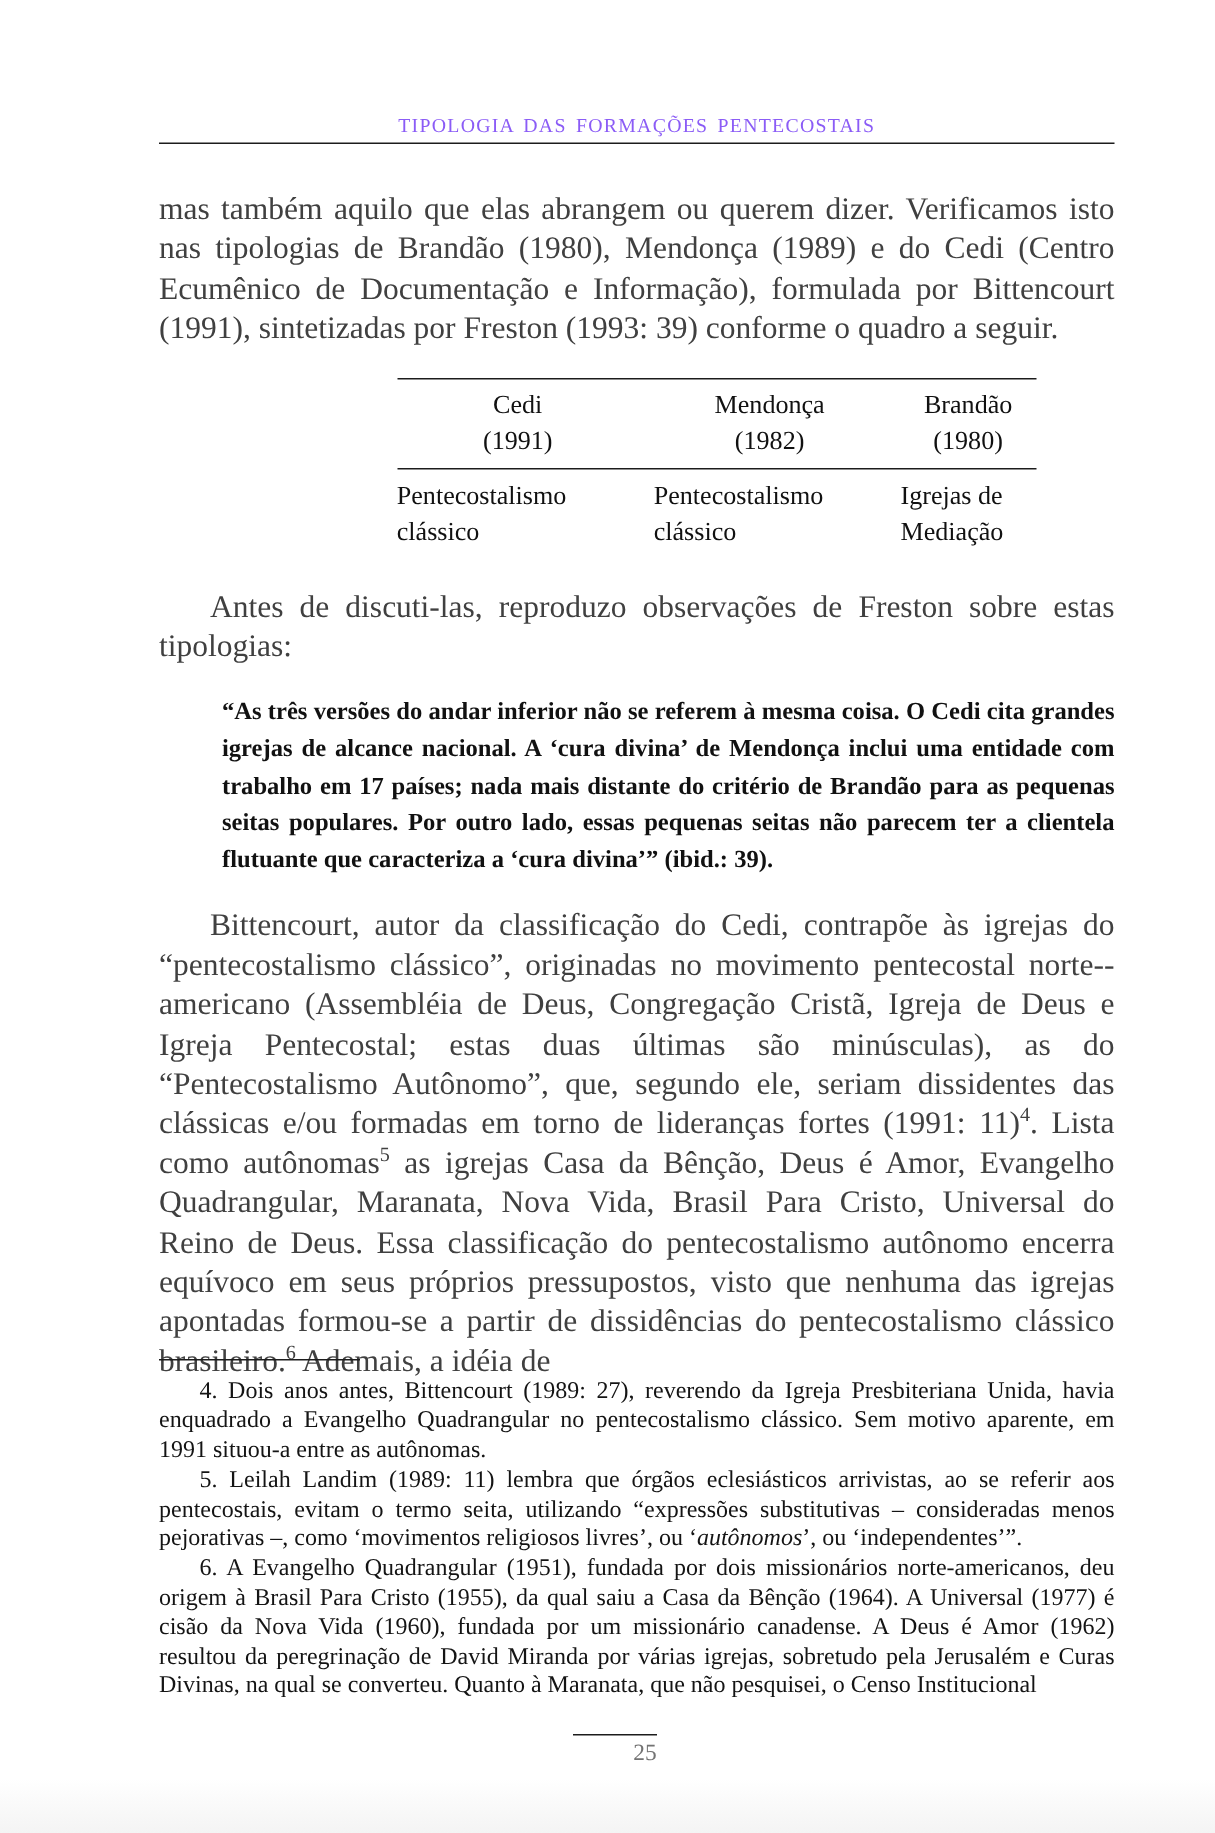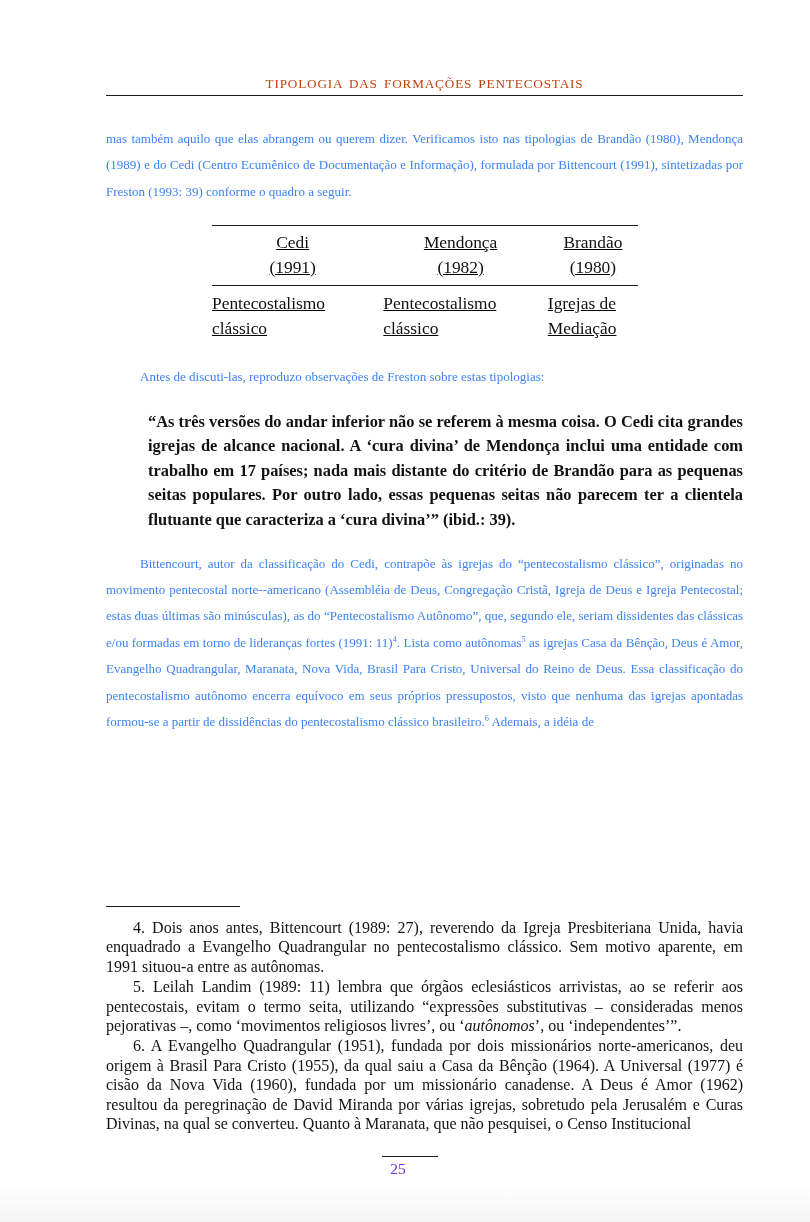--- a/index.html
+++ b/index.html
@@ -38,63 +38,62 @@
   
   .running-head {
     position: absolute;
     left: 106px;
     top: 76px;
     width: 637px;
     text-align: center;
     font-size: 13.2px;
     letter-spacing: 0.85px;
     word-spacing: 2px;
-    color: #c2410c;
+    color: #8b5cf6;
   }
   .head-rule {
     position: absolute;
     left: 106px;
     top: 95px;
     width: 637px;
     height: 0;
     border-top: 1.3px solid #1c1c1c;
   }
 
   
   .content {
     position: absolute;
     left: 106px;
     top: 126px;
     width: 637px;
   }
 
   p.body {
     margin: 0;
-    font-size: 13px;
+    font-size: 21px;
     line-height: 26.4px;
     text-align: justify;
     text-justify: inter-word;
-    color: #3b82f6;
+    color: #404040;
     hyphens: none;
   }
   p.body.indent {
     text-indent: 34px;
   }
   p.gap-before {
     margin-top: 18px;
   }
 
   
   .table-wrap {
     margin: 20px 0 0 0;
     padding: 0;
     width: 637px;
     display: flex;
-    justify-content: flex-start;
-    text-decoration: underline;
+    justify-content: center;
   }
   table.typology {
     border-collapse: collapse;
     width: 426px;
     margin-left: 106px;
     font-size: 17.4px;
     line-height: 24.5px;
     color: #111111;
   }
   table.typology th,
@@ -169,26 +168,26 @@
   .folio-rule {
     position: absolute;
     left: 382px;
     top: 1156px;
     width: 56px;
     height: 0;
     border-top: 1.2px solid #1c1c1c;
   }
   .folio {
     position: absolute;
-    left: 348px;
+    left: 380px;
     top: 1160px;
     width: 100px;
     text-align: center;
     font-size: 15.6px;
-    color: #6d28d9;
+    color: #737373;
   }
 </style>
 </head>
 <body>
 
 <div class="page">
 
   <div class="running-head">TIPOLOGIA DAS FORMAÇÕES PENTECOSTAIS</div>
   <div class="head-rule"></div>
 

